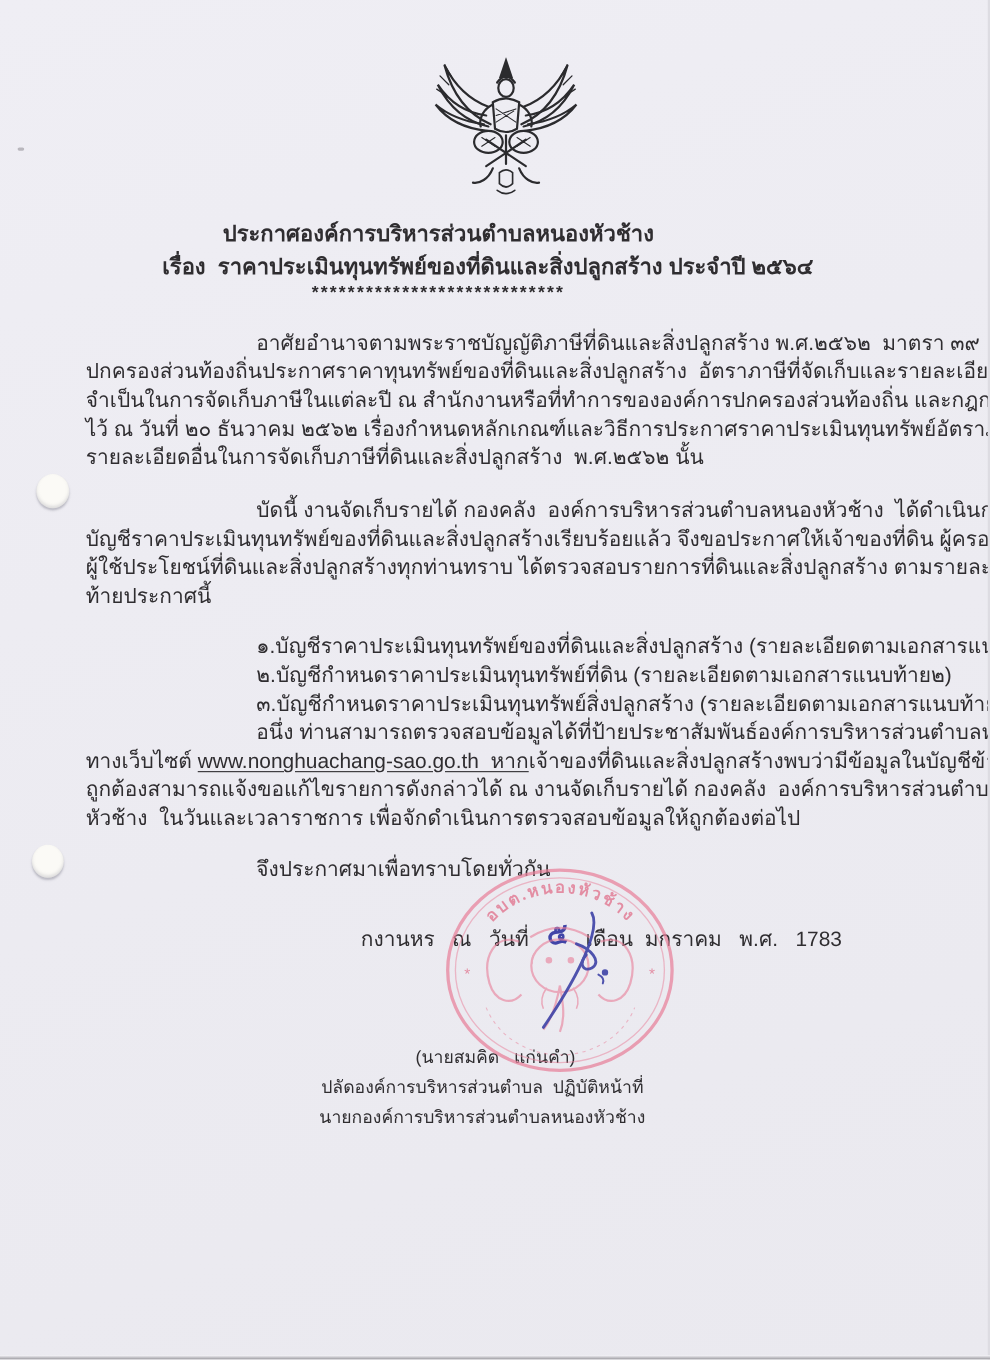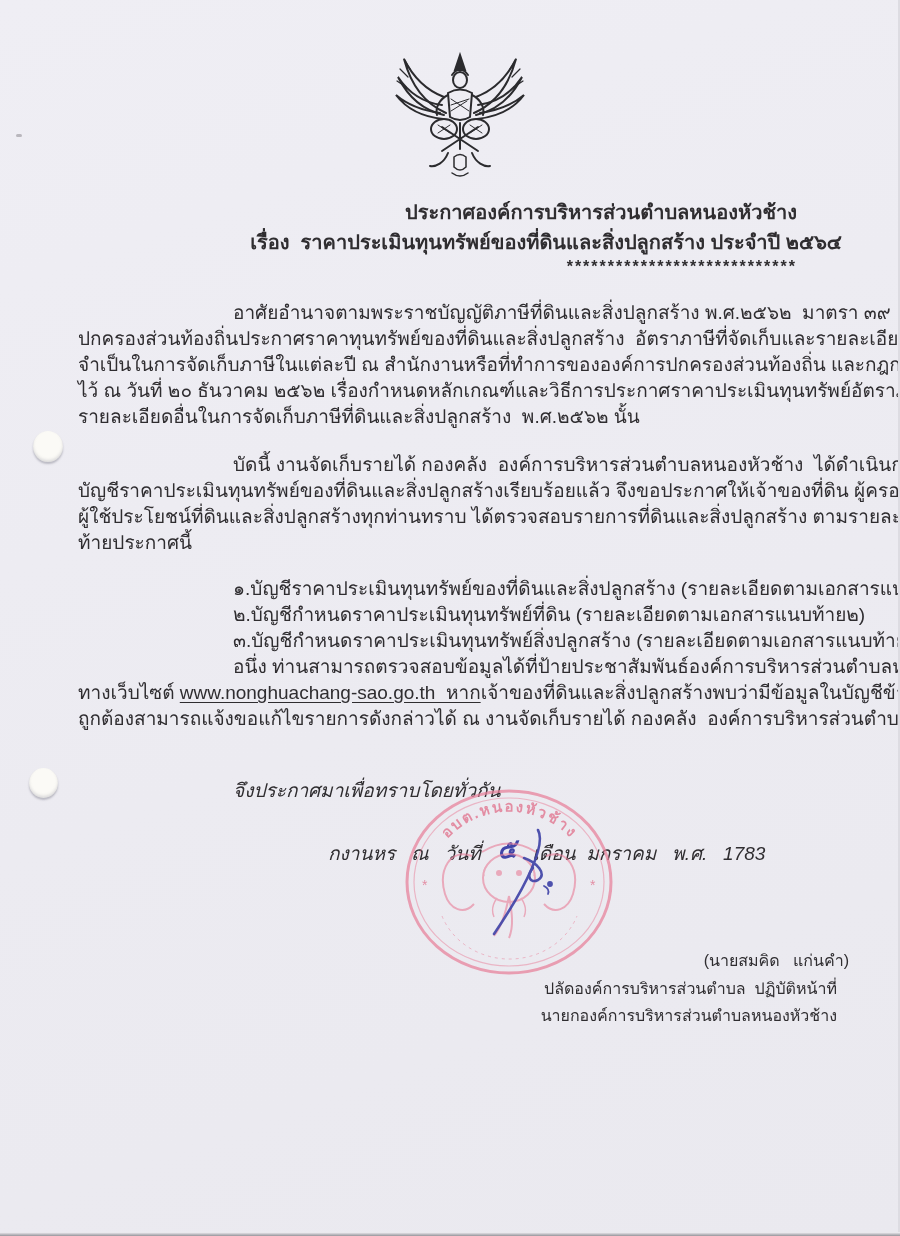--- a/index.html
+++ b/index.html
@@ -1,23 +1,23 @@
 <!DOCTYPE html>
 <html><head>
 <meta charset="utf-8">
 <style>
   html,body{margin:0;padding:0;}
   body{width:900px;height:1236px;overflow:hidden;font-family:"Liberation Sans",sans-serif;}
   .page{position:absolute;left:0;top:0;width:900px;height:1236px;
         background:linear-gradient(160deg,#efeef4 0%,#ecebf1 55%,#eae9ef 100%);overflow:hidden;}
-  .line{position:absolute;white-space:pre;font-size:19px;line-height:26px;color:#2f2d30;font-style:italic;}
+  .line{position:absolute;white-space:pre;font-size:19px;line-height:26px;color:#2f2d30;}
   .para{position:absolute;left:78px;width:790px;}
   .para .pline{white-space:pre;font-size:19px;line-height:26px;color:#2f2d30;}
   .indent{padding-left:155px;}
-  .c-line{position:absolute;left:0;width:797px;text-align:right;white-space:pre;color:#2f2d30;}
+  .c-line{position:absolute;left:0;width:797px;text-align:center;white-space:pre;color:#2f2d30;}
   .title{font-weight:bold;font-size:20px;}
   .divider{font-weight:bold;font-size:16px;letter-spacing:2px;}
   .url{text-decoration:underline;text-underline-offset:3px;text-align:center;}
   .hand-day{display:inline-block;font-size:26px;color:#4145a8;transform:translateY(-2px) rotate(-6deg);
             margin:0 16px;font-weight:bold;}
   .hole{position:absolute;border-radius:50%;background:#fbfaf6;
         box-shadow:0 2px 2px rgba(110,110,125,.40), inset 0 -2px 3px rgba(150,150,160,.30);}
   .edge-bottom{position:absolute;left:0;bottom:0;width:900px;height:4px;
         background:linear-gradient(to bottom,#f6f5f9,#96959b);}
   .edge-right{position:absolute;right:0;top:0;width:2px;height:1236px;background:#dddce2;}
@@ -79,20 +79,21 @@
   <div class="para" style="top:576px;">
     <div class="pline indent">๑.บัญชีราคาประเมินทุนทรัพย์ของที่ดินและสิ่งปลูกสร้าง (รายละเอียดตามเอกสารแนบท้าย๑)</div>
     <div class="pline indent">๒.บัญชีกำหนดราคาประเมินทุนทรัพย์ที่ดิน (รายละเอียดตามเอกสารแนบท้าย๒)</div>
     <div class="pline indent">๓.บัญชีกำหนดราคาประเมินทุนทรัพย์สิ่งปลูกสร้าง (รายละเอียดตามเอกสารแนบท้าย๓)</div>
   </div>
 
   <div class="para" style="top:654px;">
     <div class="pline indent">อนึ่ง ท่านสามารถตรวจสอบข้อมูลได้ที่ป้ายประชาสัมพันธ์องค์การบริหารส่วนตำบลหนองหัวช้าง</div>
     <div class="pline"><span>ทางเว็บไซต์ </span><span class="url">www.nonghuachang-sao.go.th  หาก</span><span>เจ้าของที่ดินและสิ่งปลูกสร้างพบว่ามีข้อมูลในบัญชีข้างต้นไม่</span></div>
     <div class="pline">ถูกต้องสามารถแจ้งขอแก้ไขรายการดังกล่าวได้ ณ งานจัดเก็บรายได้ กองคลัง  องค์การบริหารส่วนตำบลหนอง</div>
+    <div class="pline">หัวช้าง  ในวันและเวลาราชการ เพื่อจักดำเนินการตรวจสอบข้อมูลให้ถูกต้องต่อไป</div>
   </div>
 
   <div class="line indent" style="left:78px;top:778px;">จึงประกาศมาเพื่อทราบโดยทั่วกัน</div>
 
   <div class="line" style="left:328px;top:838px;"><span>กงานหร   ณ   วันที่</span><span class="hand-day">๕</span><span>เดือน  มกราคม   พ.ศ.   1783</span></div>
 
   <div style="position:absolute;left:402px;top:786px;width:215px;height:192px;z-index:2;">
     <svg width="215" height="192" viewBox="0 0 215 192">
       <defs>
         <path id="arcTop" d="M 30,118 A 80,74 0 1 1 185,118" fill="none"></path>

